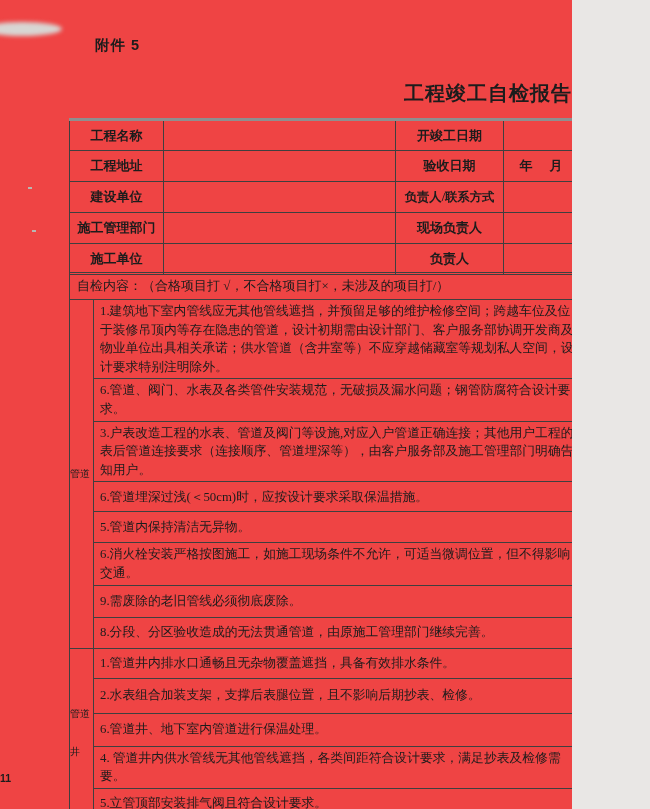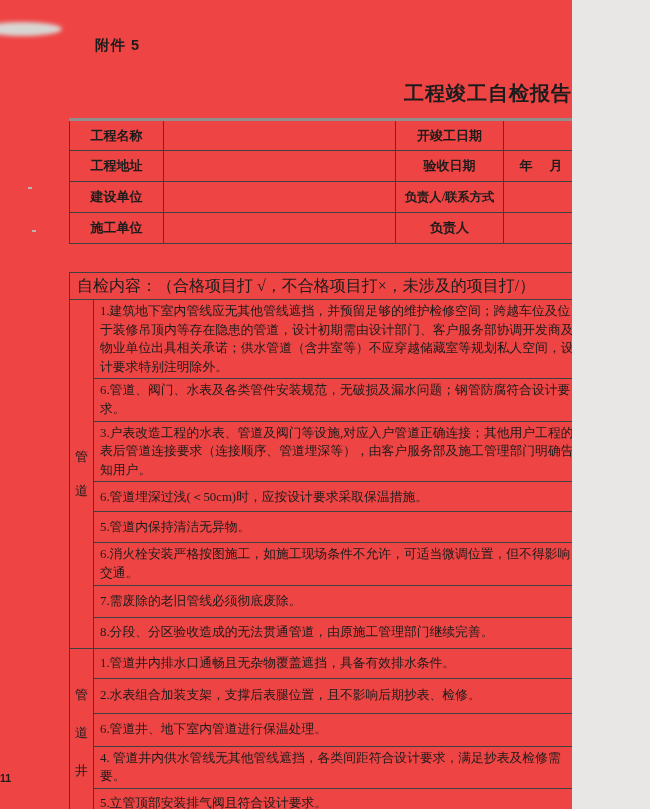--- a/index.html
+++ b/index.html
@@ -44,26 +44,25 @@
   .items-table{
     position:absolute;left:69px;top:272px;width:547px;
     border:1.6px solid #3a3a3a;
     border-bottom:2.2px solid #303030;
   }
   .items-table td{
     border:1.3px solid #3f3f3f;
     vertical-align:middle;
   }
   .legend-cell{
-    font-size:16px;text-align:left;padding:2px 4px 2px 7px;
+    font-size:13px;text-align:left;padding:2px 4px 2px 7px;
     white-space:nowrap;overflow:hidden;margin-left:32px;
   }
   .cat-cell{
-    text-align:center;
-    font-size:13px;
+    font-size:10px;
     word-break:break-all;
     padding:0;
     line-height:34px;
   }
   .cat-cell.tall{line-height:38px;}
   .item-cell{
     font-size:12.8px;
     line-height:18.6px;
     text-align:left;
     padding:2px 4px 2px 6px;
@@ -116,20 +115,26 @@
       <td>验收日期</td>
       <td class="date-cell">年　月　日</td>
     </tr>
     <tr style="height:31px">
       <td>建设单位</td>
       <td></td>
       <td style="font-size:12.3px">负责人/联系方式</td>
       <td></td>
     </tr>
     <tr style="height:31px">
+      <td>施工管理部门</td>
+      <td></td>
+      <td>现场负责人</td>
+      <td></td>
+    </tr>
+    <tr style="height:31px">
       <td>施工单位</td>
       <td></td>
       <td>负责人</td>
       <td></td>
     </tr>
   </tbody>
     </table>
 
   <table class="items-table">
     <colgroup>
@@ -161,21 +166,21 @@
     </tr>
     <tr style="height:31px">
       <td class="item-cell">5.管道内保持清洁无异物。</td>
       <td class="check-cell"></td>
     </tr>
     <tr style="height:32px">
       <td class="item-cell">6.消火栓安装严格按图施工，如施工现场条件不允许，可适当微调位置，但不得影响交通。</td>
       <td class="check-cell"></td>
     </tr>
     <tr style="height:32px">
-      <td class="item-cell">7.需废除的老旧管线必须彻底废除。</td>
+      <td class="item-cell">9.需废除的老旧管线必须彻底废除。</td>
       <td class="check-cell"></td>
     </tr>
     <tr style="height:31px">
       <td class="item-cell">8.分段、分区验收造成的无法贯通管道，由原施工管理部门继续完善。</td>
       <td class="check-cell"></td>
     </tr>
 
     <tr style="height:30px">
       <td rowspan="5" class="cat-cell tall">管道井</td>
       <td class="item-cell">1.管道井内排水口通畅且无杂物覆盖遮挡，具备有效排水条件。</td>

